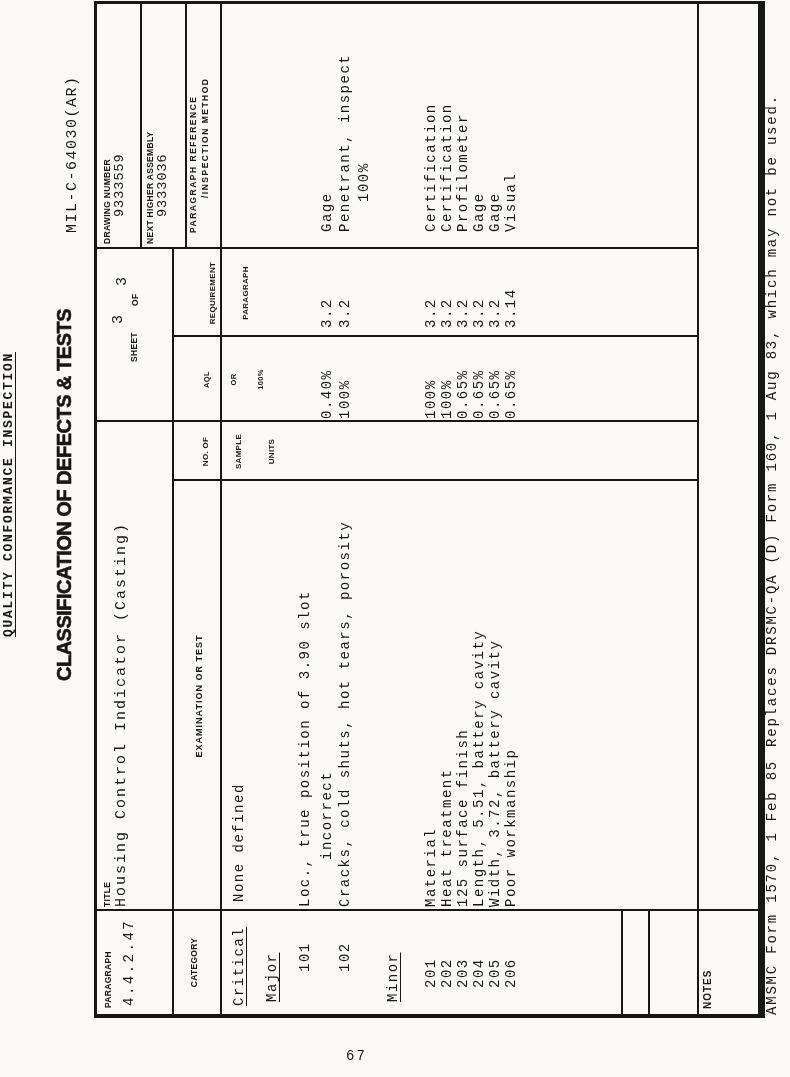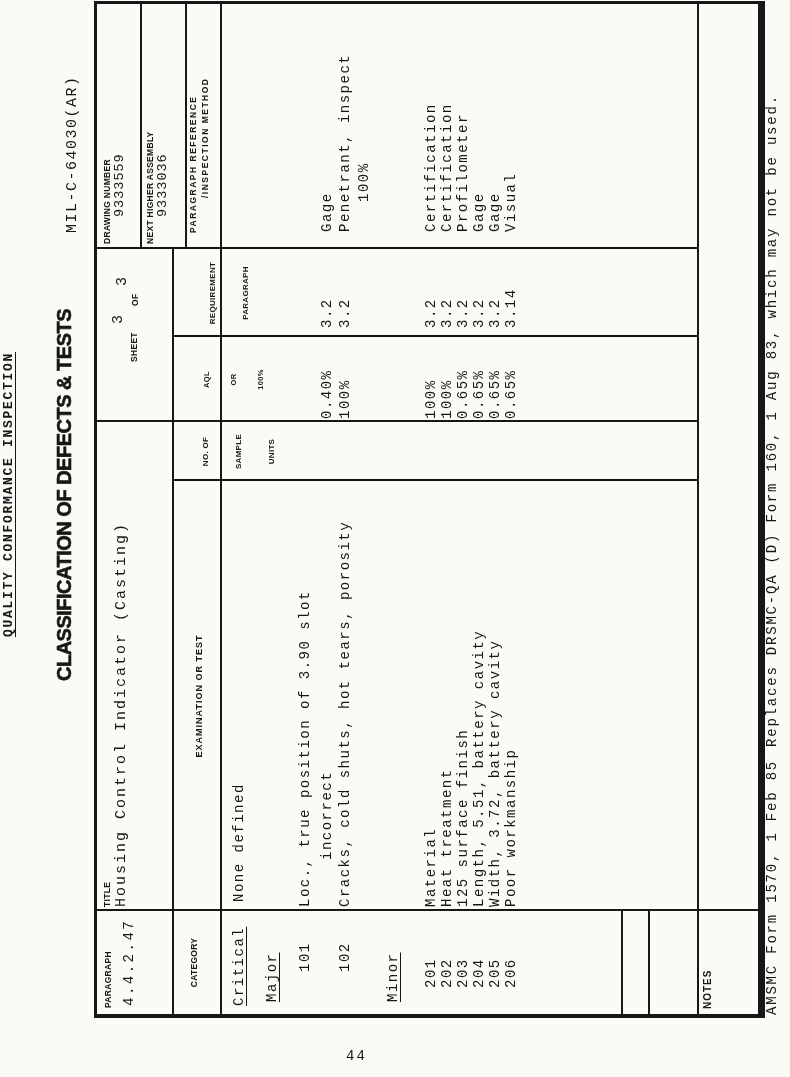--- a/index.html
+++ b/index.html
@@ -146,14 +146,14 @@
       <div class="abs mono" style="left:686px;top:406px;">3.14</div>
       <div class="abs mono" style="left:782px;top:406px;">Visual</div>
 
       <div class="abs notes" style="left:5px;top:605px;">NOTES</div>
     </div>
 
     <div class="abs foot" style="left:62px;top:764px;">AMSMC Form 1570, 1 Feb 85</div>
     <div class="abs foot" style="left:330px;top:764px;">Replaces DRSMC-QA (D) Form 160, 1 Aug 83, which may not be used.</div>
   </div>
 
-  <div class="abs pagenum" style="left:346px;top:1048px;">44</div>
+  <div class="abs pagenum" style="left:346px;top:1048px;">67</div>
 </div>
 
 </body></html>

